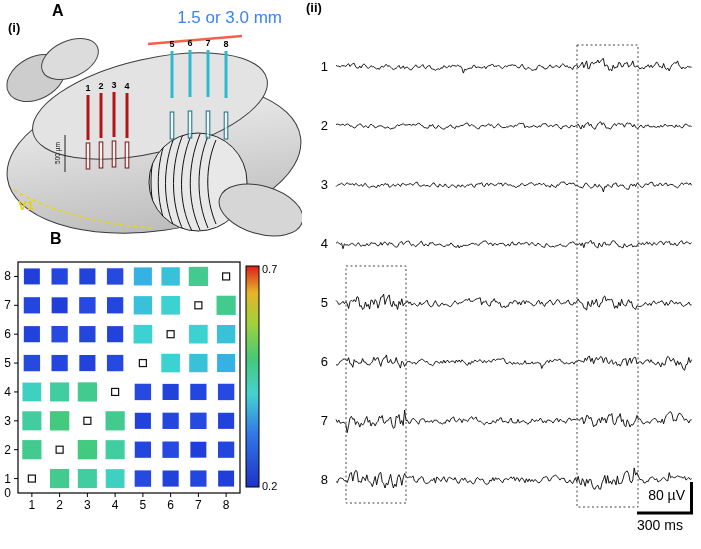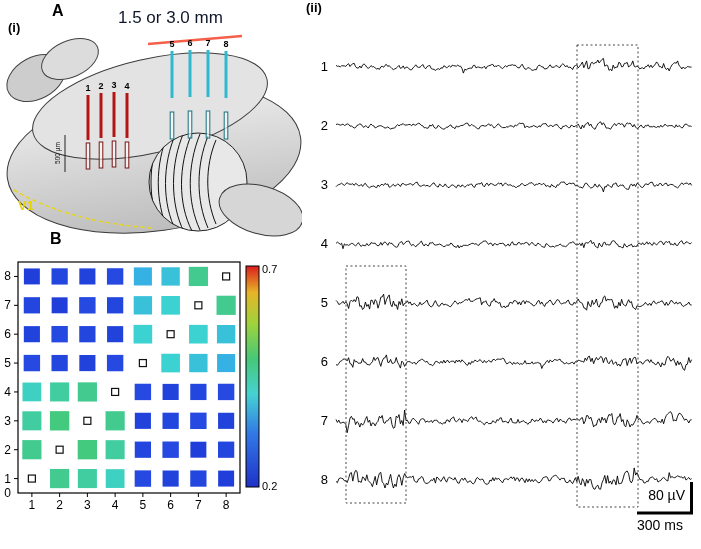--- a/index.html
+++ b/index.html
@@ -1,22 +1,22 @@
 <!DOCTYPE html>
 <html><head>
 <meta charset="utf-8">
 <style>
   html,body{margin:0;padding:0;background:#fff;}
   .page{position:relative;width:701px;height:549px;background:#fff;overflow:hidden;
         font-family:"Liberation Sans",sans-serif;color:#000;}
   .lbl{position:absolute;font-weight:bold;}
   .panel-main{font-size:16px;}
   .panel-sub{font-size:13px;}
-  .distance{position:absolute;left:118px;top:8px;width:164px;text-align:left;
-            font-size:17px;color:#0f172a;}
+  .distance{position:absolute;left:118px;top:8px;width:164px;text-align:right;
+            font-size:17px;color:#3b82f6;}
   svg{position:absolute;}
   svg text{font-family:"Liberation Sans",sans-serif;}
 </style>
 </head>
 <body>
 
 <div class="page">
 
   <div class="lbl panel-main" style="left:52px;top:2px;">A</div>
   <div class="lbl panel-sub" style="left:8px;top:20px;">(i)</div>

